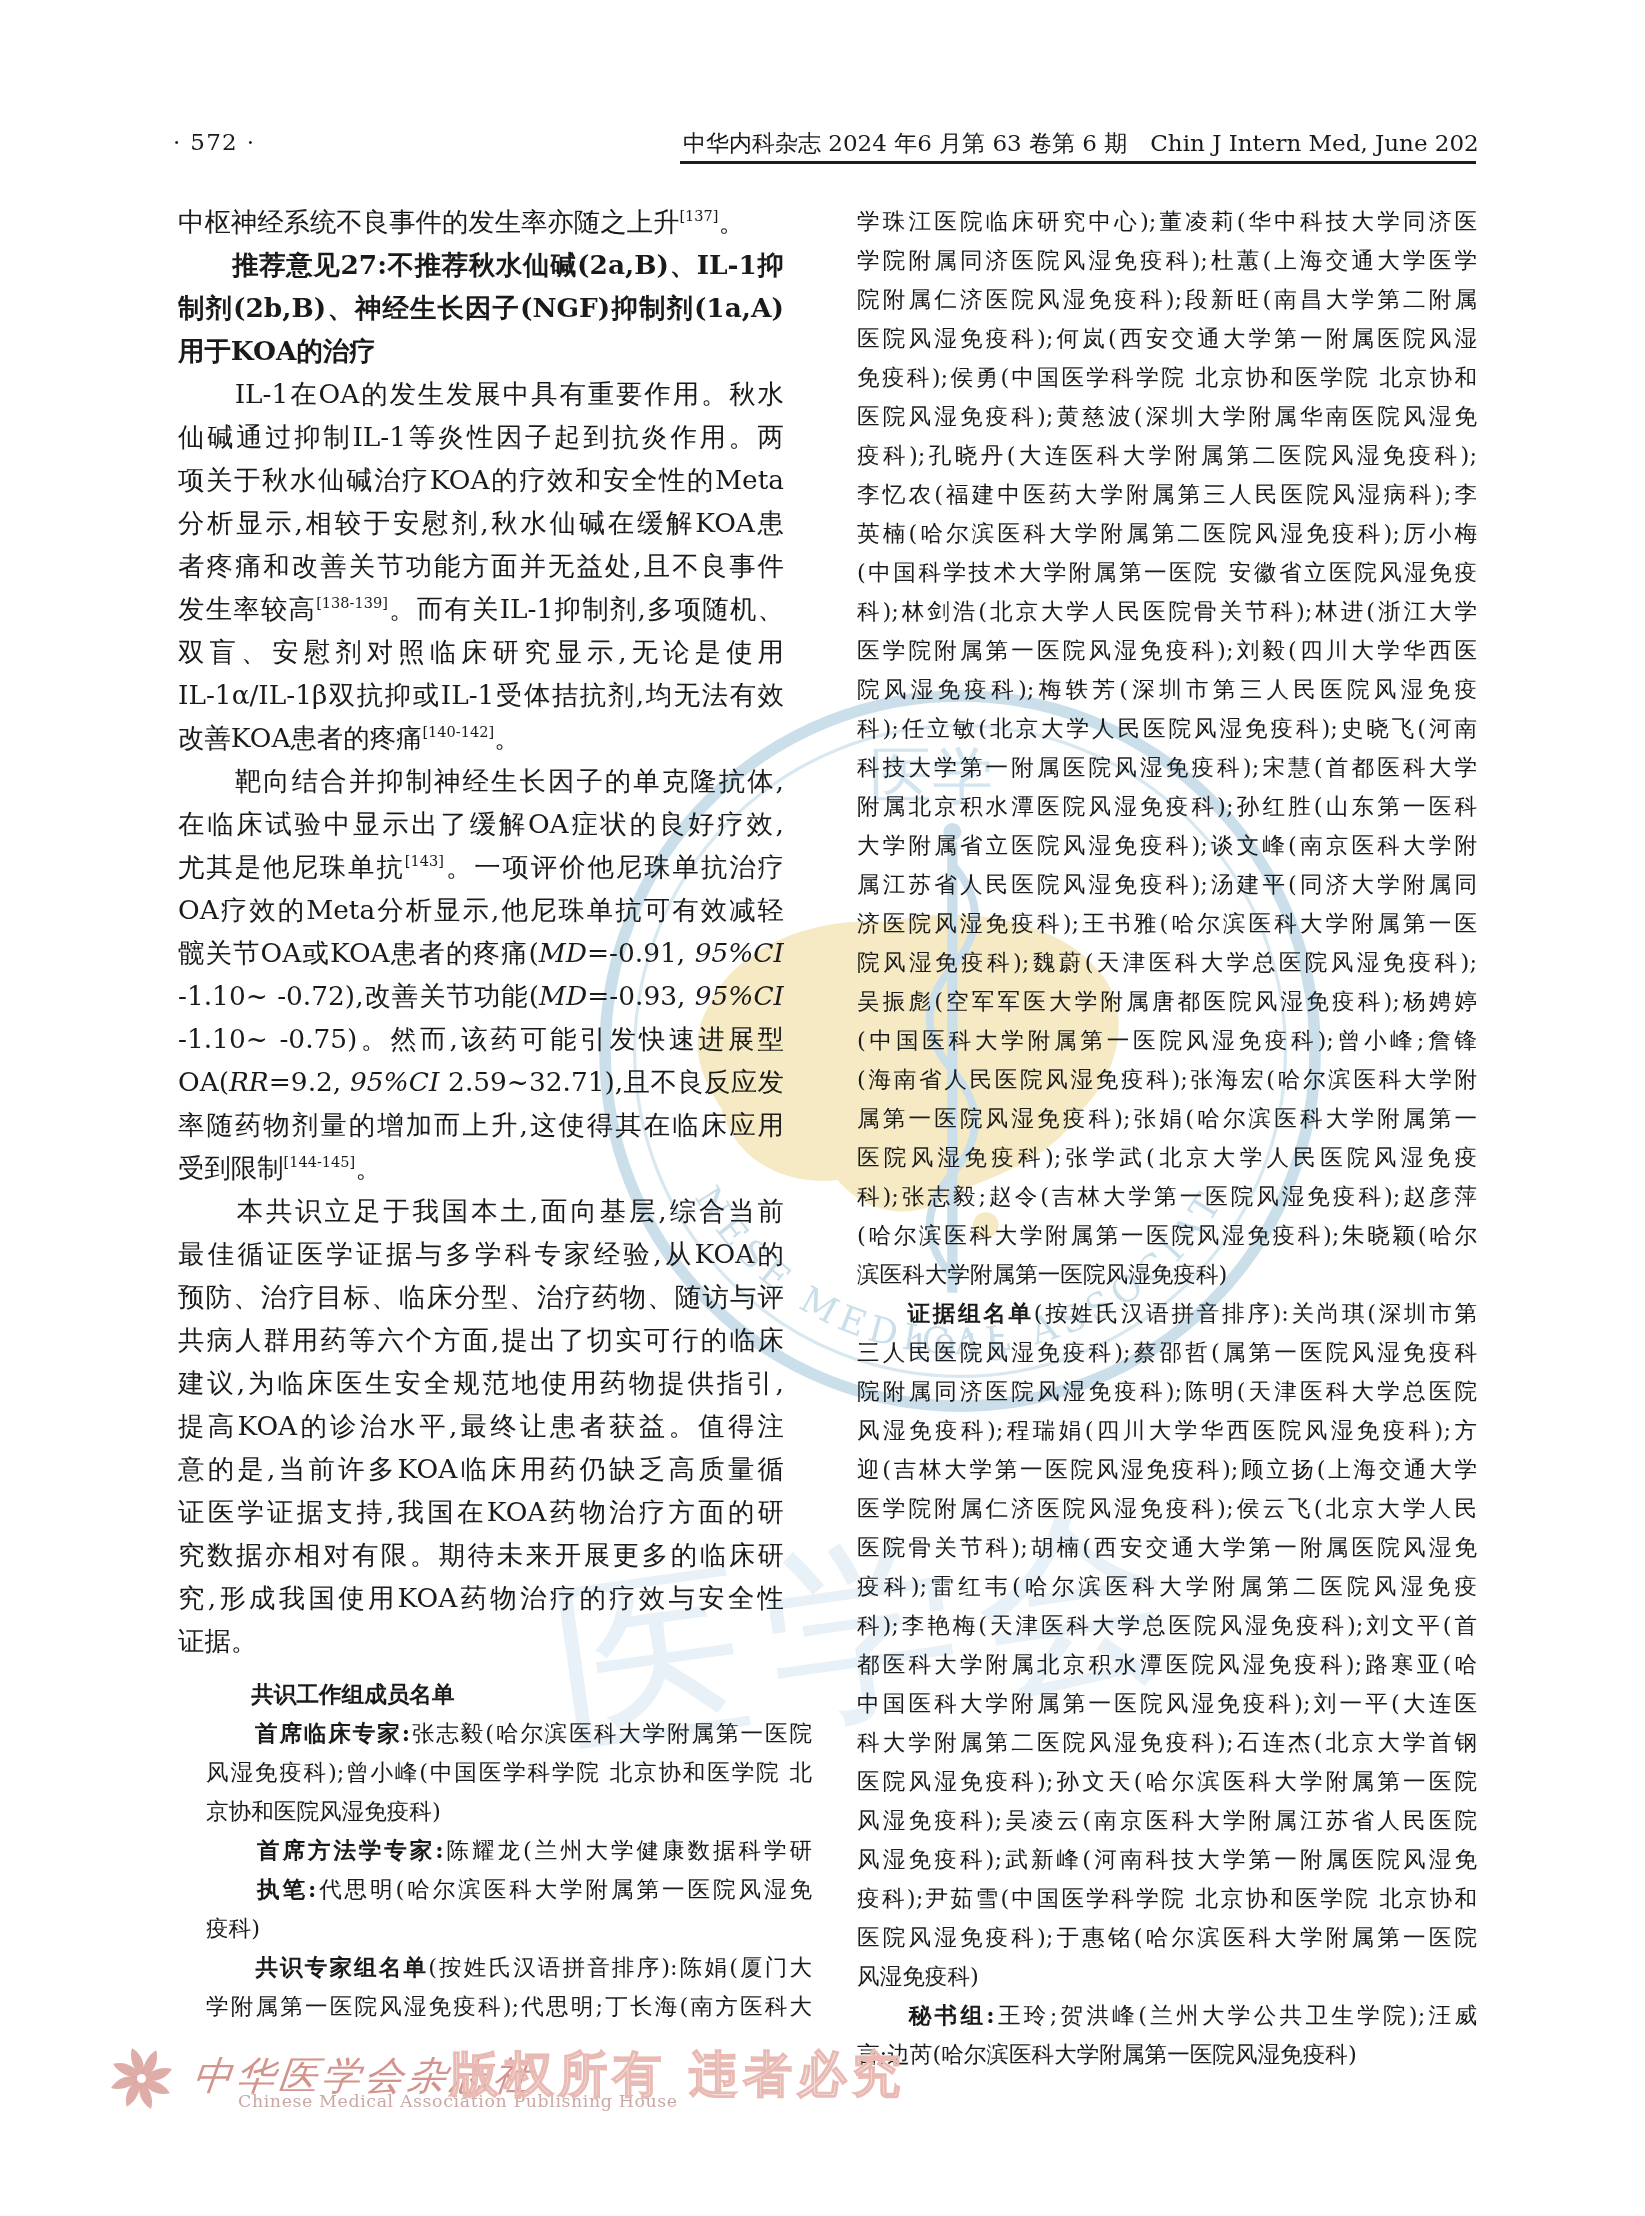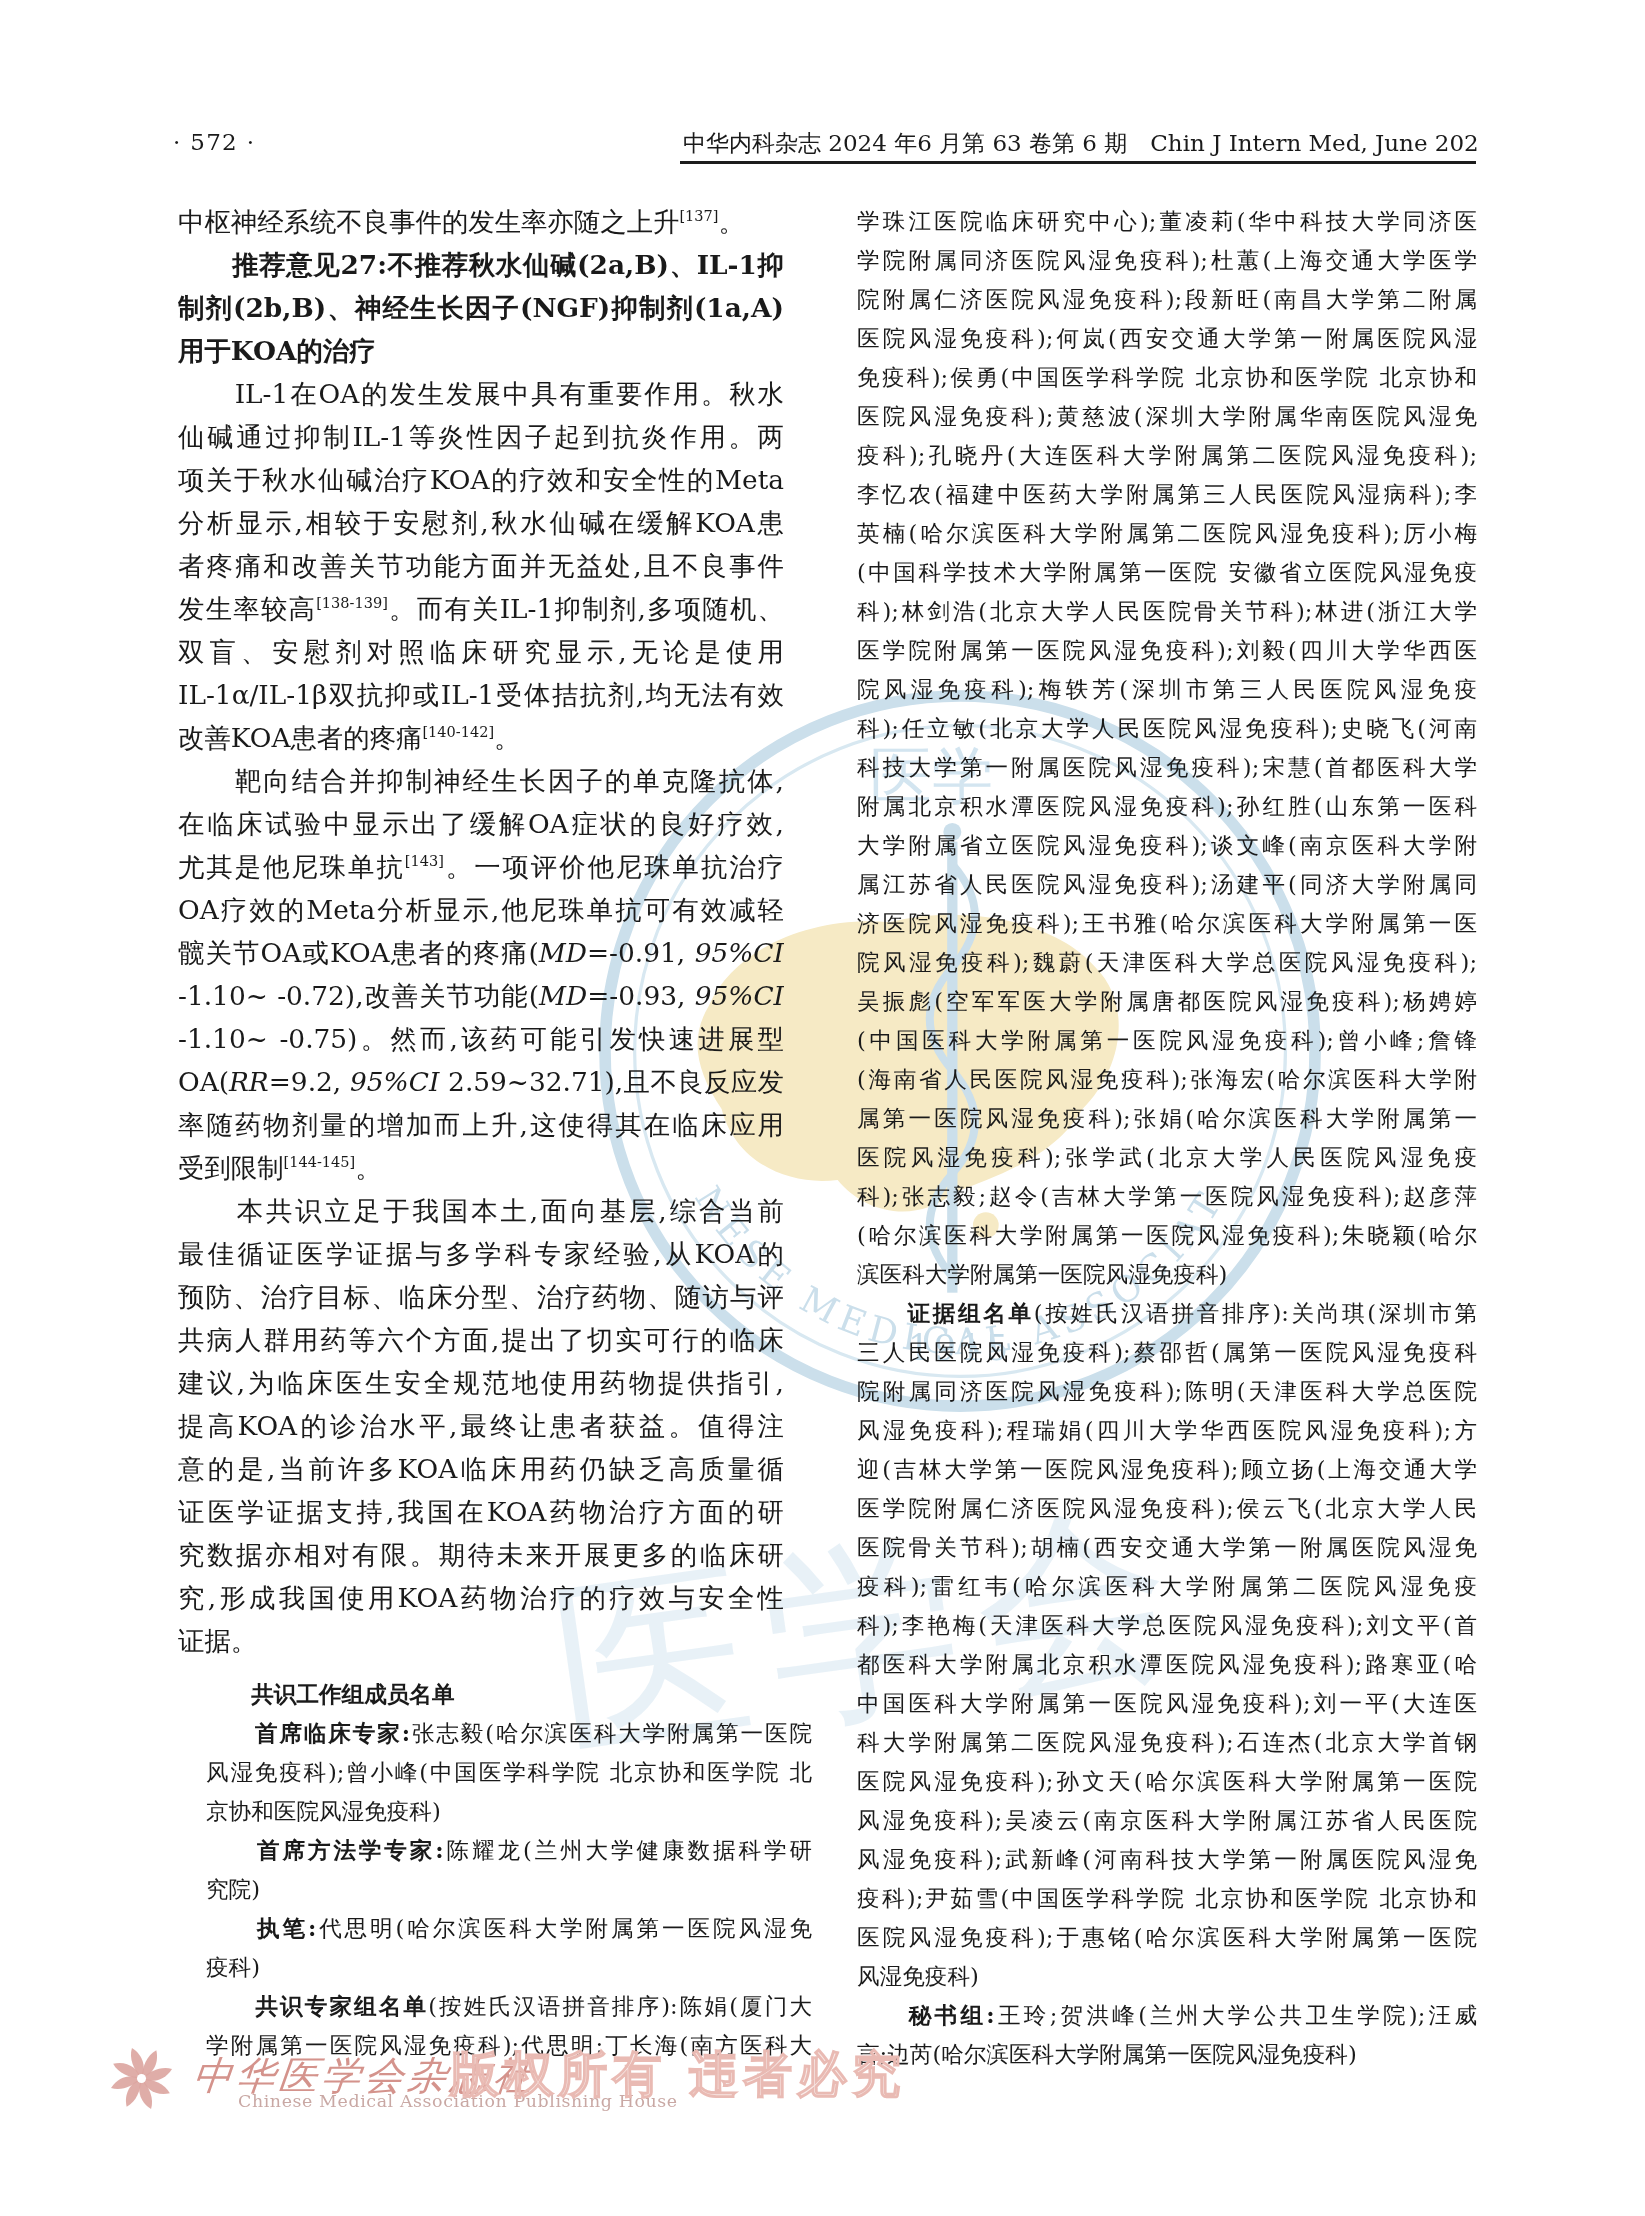--- a/index.html
+++ b/index.html
@@ -115,21 +115,20 @@
     <div class="tl"><span>究数据亦相对有限。期待未来开展更多的临床研</span></div>
     <div class="tl"><span>究,形成我国使用KOA药物治疗的疗效与安全性</span></div>
     <div class="tl end"><span>证据。</span></div>
   </div>
 <div class="col col-left-list">
     <div class="tl end"><span>　　</span><span class="b">共识工作组成员名单</span></div>
     <div class="tl"><span>　　</span><span class="b">首席临床专家:</span><span>张志毅(哈尔滨医科大学附属第一医院</span></div>
     <div class="tl"><span>风湿免疫科);曾小峰(中国医学科学院 北京协和医学院 北</span></div>
     <div class="tl end"><span>京协和医院风湿免疫科)</span></div>
     <div class="tl"><span>　　</span><span class="b">首席方法学专家:</span><span>陈耀龙(兰州大学健康数据科学研</span></div>
-    <div class="tl end"><span>究院)</span></div>
     <div class="tl"><span>　　</span><span class="b">执笔:</span><span>代思明(哈尔滨医科大学附属第一医院风湿免</span></div>
     <div class="tl end"><span>疫科)</span></div>
     <div class="tl"><span>　　</span><span class="b">共识专家组名单</span><span>(按姓氏汉语拼音排序):陈娟(厦门大</span></div>
     <div class="tl"><span>学附属第一医院风湿免疫科);代思明;丁长海(南方医科大</span></div>
   </div>
 <div class="col col-right">
     <div class="tl"><span>学珠江医院临床研究中心);董凌莉(华中科技大学同济医</span></div>
     <div class="tl"><span>学院附属同济医院风湿免疫科);杜蕙(上海交通大学医学</span></div>
     <div class="tl"><span>院附属仁济医院风湿免疫科);段新旺(南昌大学第二附属</span></div>
     <div class="tl"><span>医院风湿免疫科);何岚(西安交通大学第一附属医院风湿</span></div>

